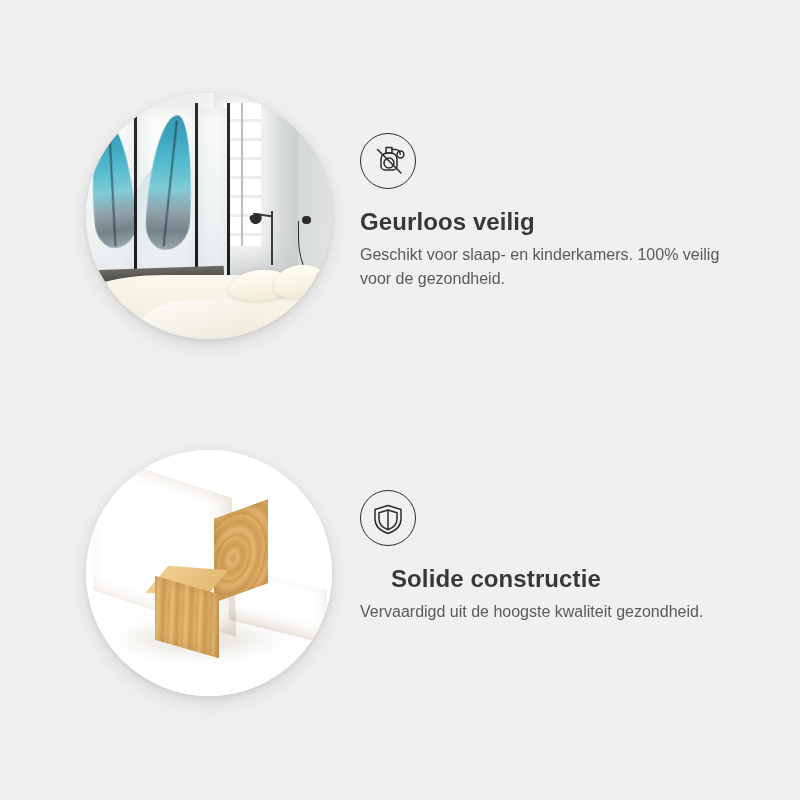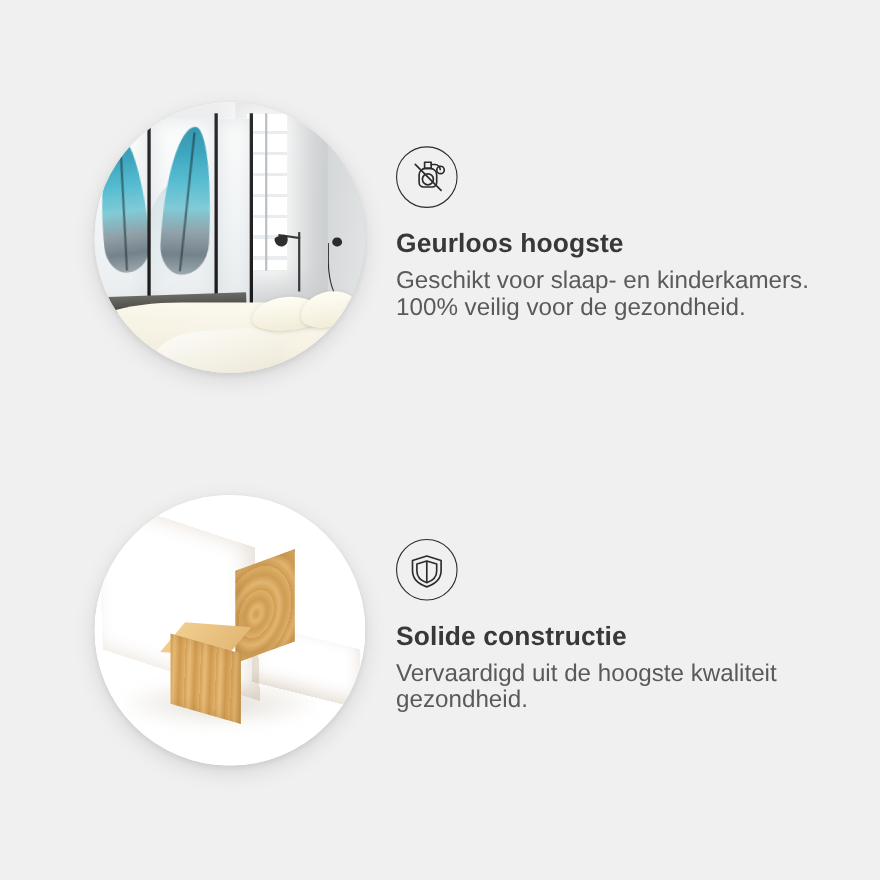--- a/index.html
+++ b/index.html
@@ -368,29 +368,29 @@
     position: absolute;
     left: 360px;
     top: 208px;
     margin: 0;
     font-size: 24px;
     font-weight: 600;
     color: #383838;
     letter-spacing: 0.1px;
     white-space: nowrap;
   }
-  .feature-2 .title { top: 565px; top: 165px; }
+  .feature-2 .title { top: 565px; top: 165px; margin-left: 31px; }
 
   .desc {
     position: absolute;
     left: 360px;
     top: 243px;
     margin: 0;
     width: 392px;
-    font-size: 22px;
+    font-size: 16px;
     line-height: 24px;
     color: #5a5a5a;
   }
   .feature-2 .desc { top: 200px; }
 </style>
 </head>
 <body>
 
 <div class="page">
 
@@ -434,21 +434,21 @@
           <path d="M20 25c0-3.3 2.7-6 6-6h4c3.3 0 6 2.7 6 6v7c0 2.2-1.8 4-4 4H24c-2.2 0-4-1.8-4-4z"></path>
           <rect x="25" y="13.5" width="6" height="5.5"></rect>
           <path d="M31 15.5h3.5c2.6 0 4.7 2.1 4.7 4.7"></path>
           <circle cx="39.5" cy="20.5" r="3.4"></circle>
           <circle cx="28" cy="29" r="5"></circle>
           <line x1="16.5" y1="15.5" x2="40" y2="39"></line>
         </g>
       </svg>
     </div>
 
-    <h2 class="title">Geurloos hoogste</h2>
+    <h2 class="title">Geurloos veilig</h2>
 
     <p class="desc">Geschikt voor slaap- en kinderkamers. 100% veilig voor de gezondheid.</p>
   </section>
 
   <section class="feature feature-2">
 
     <div class="media">
       <div class="scene woodscene">
         <div class="wood-shadow"></div>
         <div class="beam beam-right"></div>

